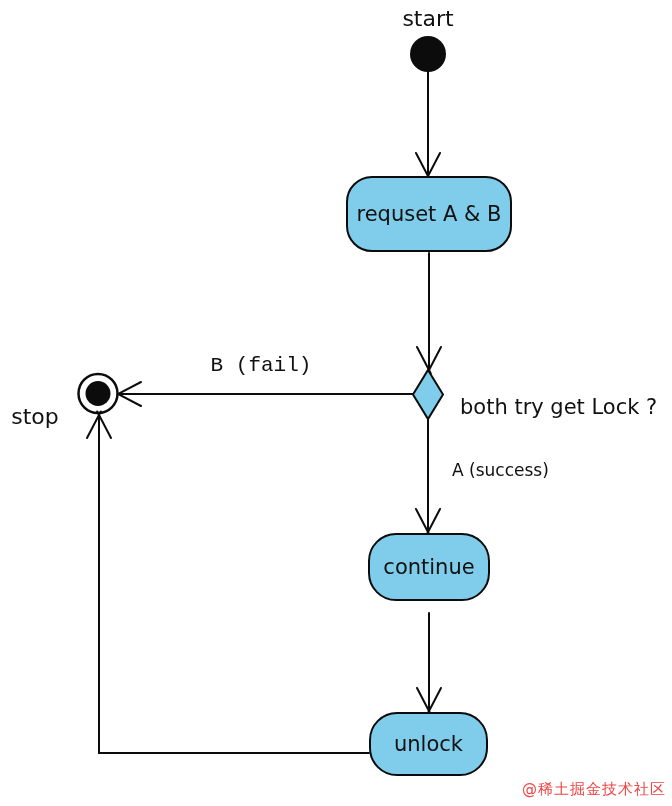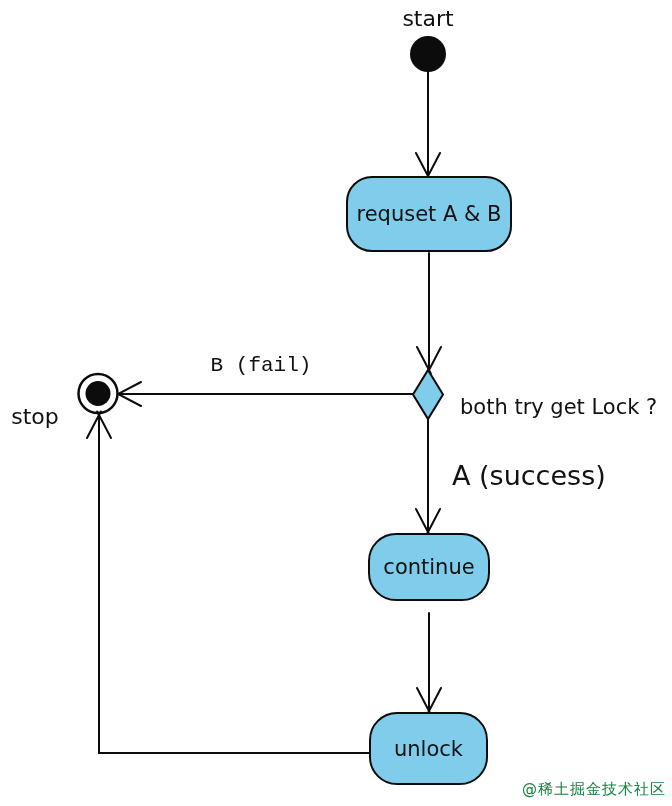--- a/index.html
+++ b/index.html
@@ -33,34 +33,34 @@
     background: #7FCDEA;
     border: 2.5px solid #0c0c0c;
     display: flex;
     align-items: center;
     justify-content: center;
     font-size: 21px;
     color: #111111;
   }
   .node-request  { left: 346px; top: 176px; width: 166px; height: 76px; border-radius: 26px; }
   .node-continue { left: 368px; top: 533px; width: 122px; height: 68px; border-radius: 28px; }
-  .node-unlock   { left: 369px; top: 712px; width: 119px; height: 73px; border-radius: 28px; }
+  .node-unlock   { left: 369px; top: 712px; width: 119px; height: 64px; border-radius: 28px; }
 
   .lbl-start    { left: 428px; top: 6px;   transform: translateX(-50%); font-size: 22px; }
   .lbl-stop     { left: 35px;  top: 380px; transform: translateX(-50%); font-size: 22px; margin-top: 24px; }
   .lbl-decision { left: 460px; top: 394px; transform: translateY(-50%); font-size: 21px; margin-top: 13px; }
   .lbl-fail     { left: 261px; top: 354px; transform: translateX(-50%); font-size: 21px; font-family: Liberation Mono, monospace; }
-  .lbl-success  { left: 452px; top: 460px; font-size: 27px; }
+  .lbl-success  { left: 452px; top: 460px; font-size: 17px; }
 
   .watermark {
     position: absolute;
     right: 6px;
     top: 780px;
     font-size: 15px;
-    color: #15803d;
+    color: #ef4444;
     letter-spacing: 1px;
   }
 </style>
 </head>
 <body>
 
 <div class="canvas">
 
   <svg width="672" height="806" viewBox="0 0 672 806" fill="none" stroke="#0c0c0c" stroke-width="2" stroke-linecap="round">
 

